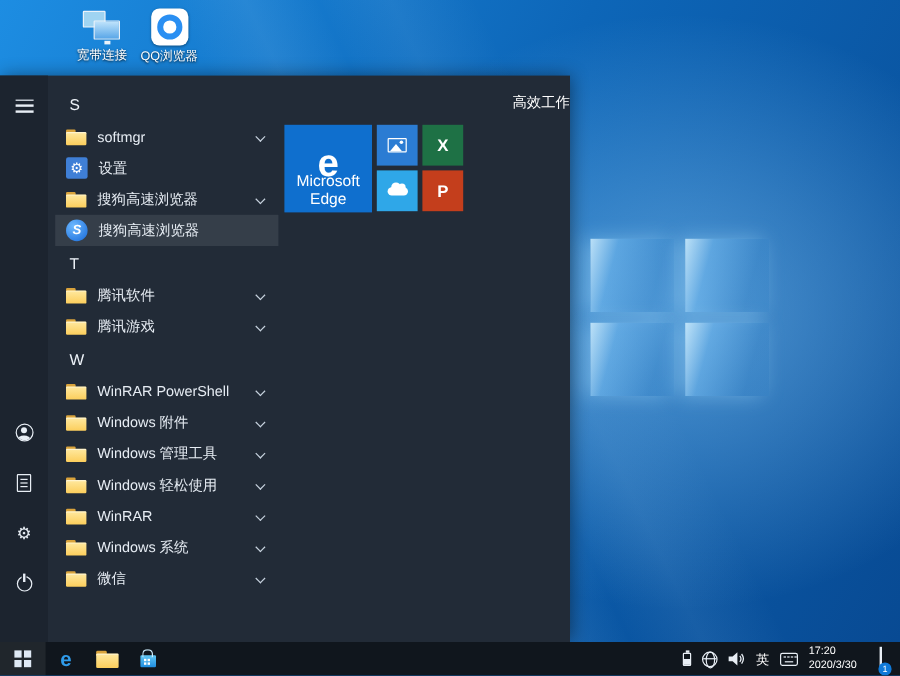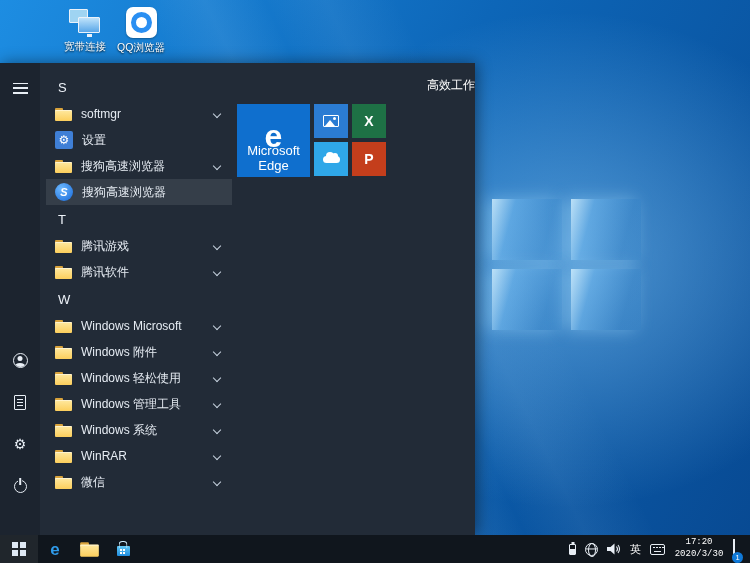--- a/index.html
+++ b/index.html
@@ -133,21 +133,21 @@
   .icon-globe { width: 13px; height: 13px; border: 1.2px solid #e8eef5; border-radius: 50%; position: relative; }
   .icon-globe::before { content: ""; position: absolute; top: 50%; left: 0; right: 0; height: 1.1px; background: #e8eef5; transform: translateY(-50%); }
   .icon-globe::after { content: ""; position: absolute; top: -1px; left: 50%; transform: translateX(-50%); width: 6px; height: 12.5px; border: 1.1px solid #e8eef5; border-radius: 50%; }
 
   .ime { font-size: 11px; color: #fff; }
 
   .icon-kbd { width: 15px; height: 11px; border: 1.2px solid #e8eef5; border-radius: 2px; position: relative; }
   .icon-kbd::before { content: ""; position: absolute; top: 2px; left: 2px; width: 1.8px; height: 1.8px; background: #e8eef5; box-shadow: 3px 0 0 #e8eef5, 6px 0 0 #e8eef5, 9px 0 0 #e8eef5; }
   .icon-kbd::after { content: ""; position: absolute; bottom: 1.5px; left: 3px; right: 3px; height: 1.5px; background: #e8eef5; }
 
-  .clock { font-size: 9px; line-height: 1.3; text-align: center; color: #fff; min-width: 50px; cursor: pointer; font-family: Liberation Mono, monospace; }
+  .clock { font-size: 9px; line-height: 1.3; text-align: left; color: #fff; min-width: 50px; cursor: pointer; }
 
   .ac-wrap { position: relative; margin-right: 9px; cursor: pointer; }
   .icon-ac { width: 13px; height: 11px; border: 1.2px solid #e8eef5; position: relative; }
   .icon-ac::before { content: ""; position: absolute; left: 2px; right: 2px; top: 2px; height: 1px; background: #e8eef5; box-shadow: 0 3px 0 #e8eef5; }
   .badge { position: absolute; right: -8px; bottom: -5px; width: 11px; height: 11px; border-radius: 50%; background: #0f79d8; color: #fff; font-size: 7.5px; display: flex; align-items: center; justify-content: center; }
 </style>
 </head>
 <body>
 
 <div class="desktop">
@@ -234,67 +234,67 @@
       <span class="icon-sogou">S</span>
       <span class="app-label">搜狗高速浏览器</span>
     </div>
 
     <div class="app-header">
       <span>T</span>
     </div>
 
     <div class="app-row">
       <span class="icon-folder"></span>
+      <span class="app-label">腾讯软件</span>
+      <span class="chev"></span>
+    </div>
+
+    <div class="app-row">
+      <span class="icon-folder"></span>
       <span class="app-label">腾讯游戏</span>
-      <span class="chev"></span>
-    </div>
-
-    <div class="app-row">
-      <span class="icon-folder"></span>
-      <span class="app-label">腾讯软件</span>
       <span class="chev"></span>
     </div>
 
     <div class="app-header">
       <span>W</span>
     </div>
 
     <div class="app-row">
       <span class="icon-folder"></span>
-      <span class="app-label">Windows Microsoft</span>
+      <span class="app-label">WinRAR PowerShell</span>
       <span class="chev"></span>
     </div>
 
     <div class="app-row">
       <span class="icon-folder"></span>
       <span class="app-label">Windows 附件</span>
       <span class="chev"></span>
     </div>
 
     <div class="app-row">
       <span class="icon-folder"></span>
+      <span class="app-label">Windows 管理工具</span>
+      <span class="chev"></span>
+    </div>
+
+    <div class="app-row">
+      <span class="icon-folder"></span>
       <span class="app-label">Windows 轻松使用</span>
       <span class="chev"></span>
     </div>
 
     <div class="app-row">
       <span class="icon-folder"></span>
-      <span class="app-label">Windows 管理工具</span>
+      <span class="app-label">WinRAR</span>
       <span class="chev"></span>
     </div>
 
     <div class="app-row">
       <span class="icon-folder"></span>
       <span class="app-label">Windows 系统</span>
-      <span class="chev"></span>
-    </div>
-
-    <div class="app-row">
-      <span class="icon-folder"></span>
-      <span class="app-label">WinRAR</span>
       <span class="chev"></span>
     </div>
 
     <div class="app-row">
       <span class="icon-folder"></span>
       <span class="app-label">微信</span>
       <span class="chev"></span>
     </div>
   </div>
 

